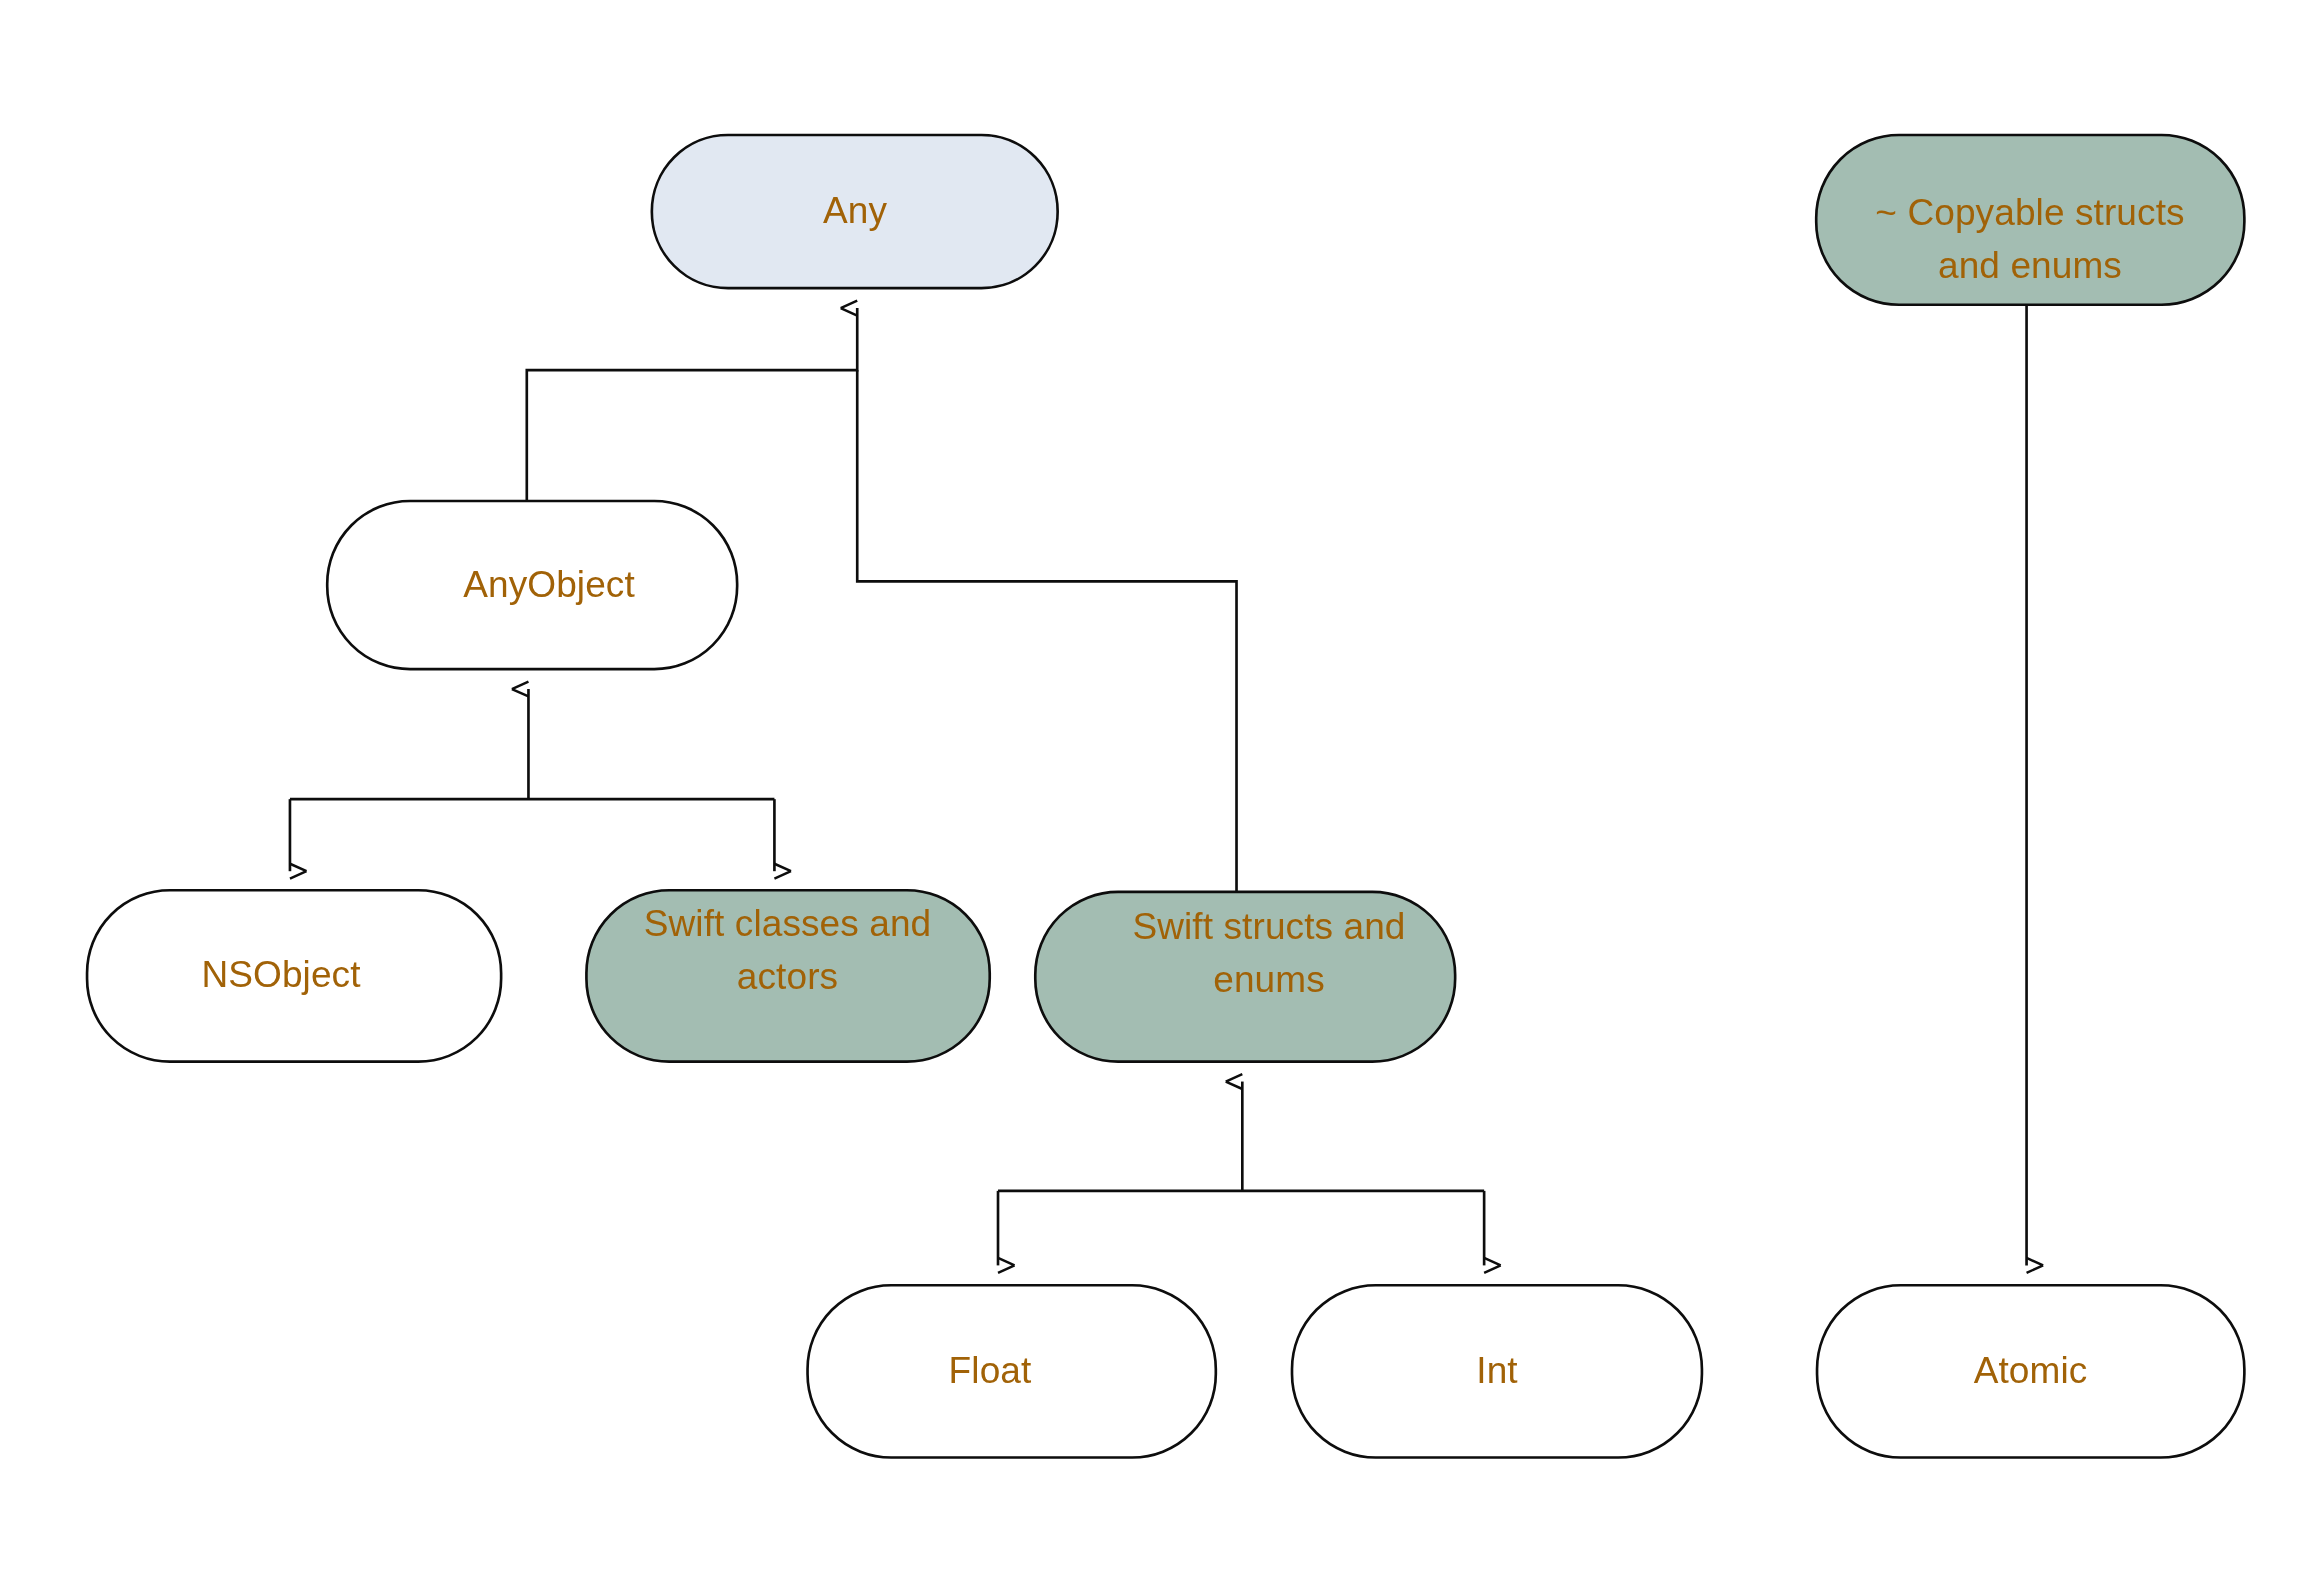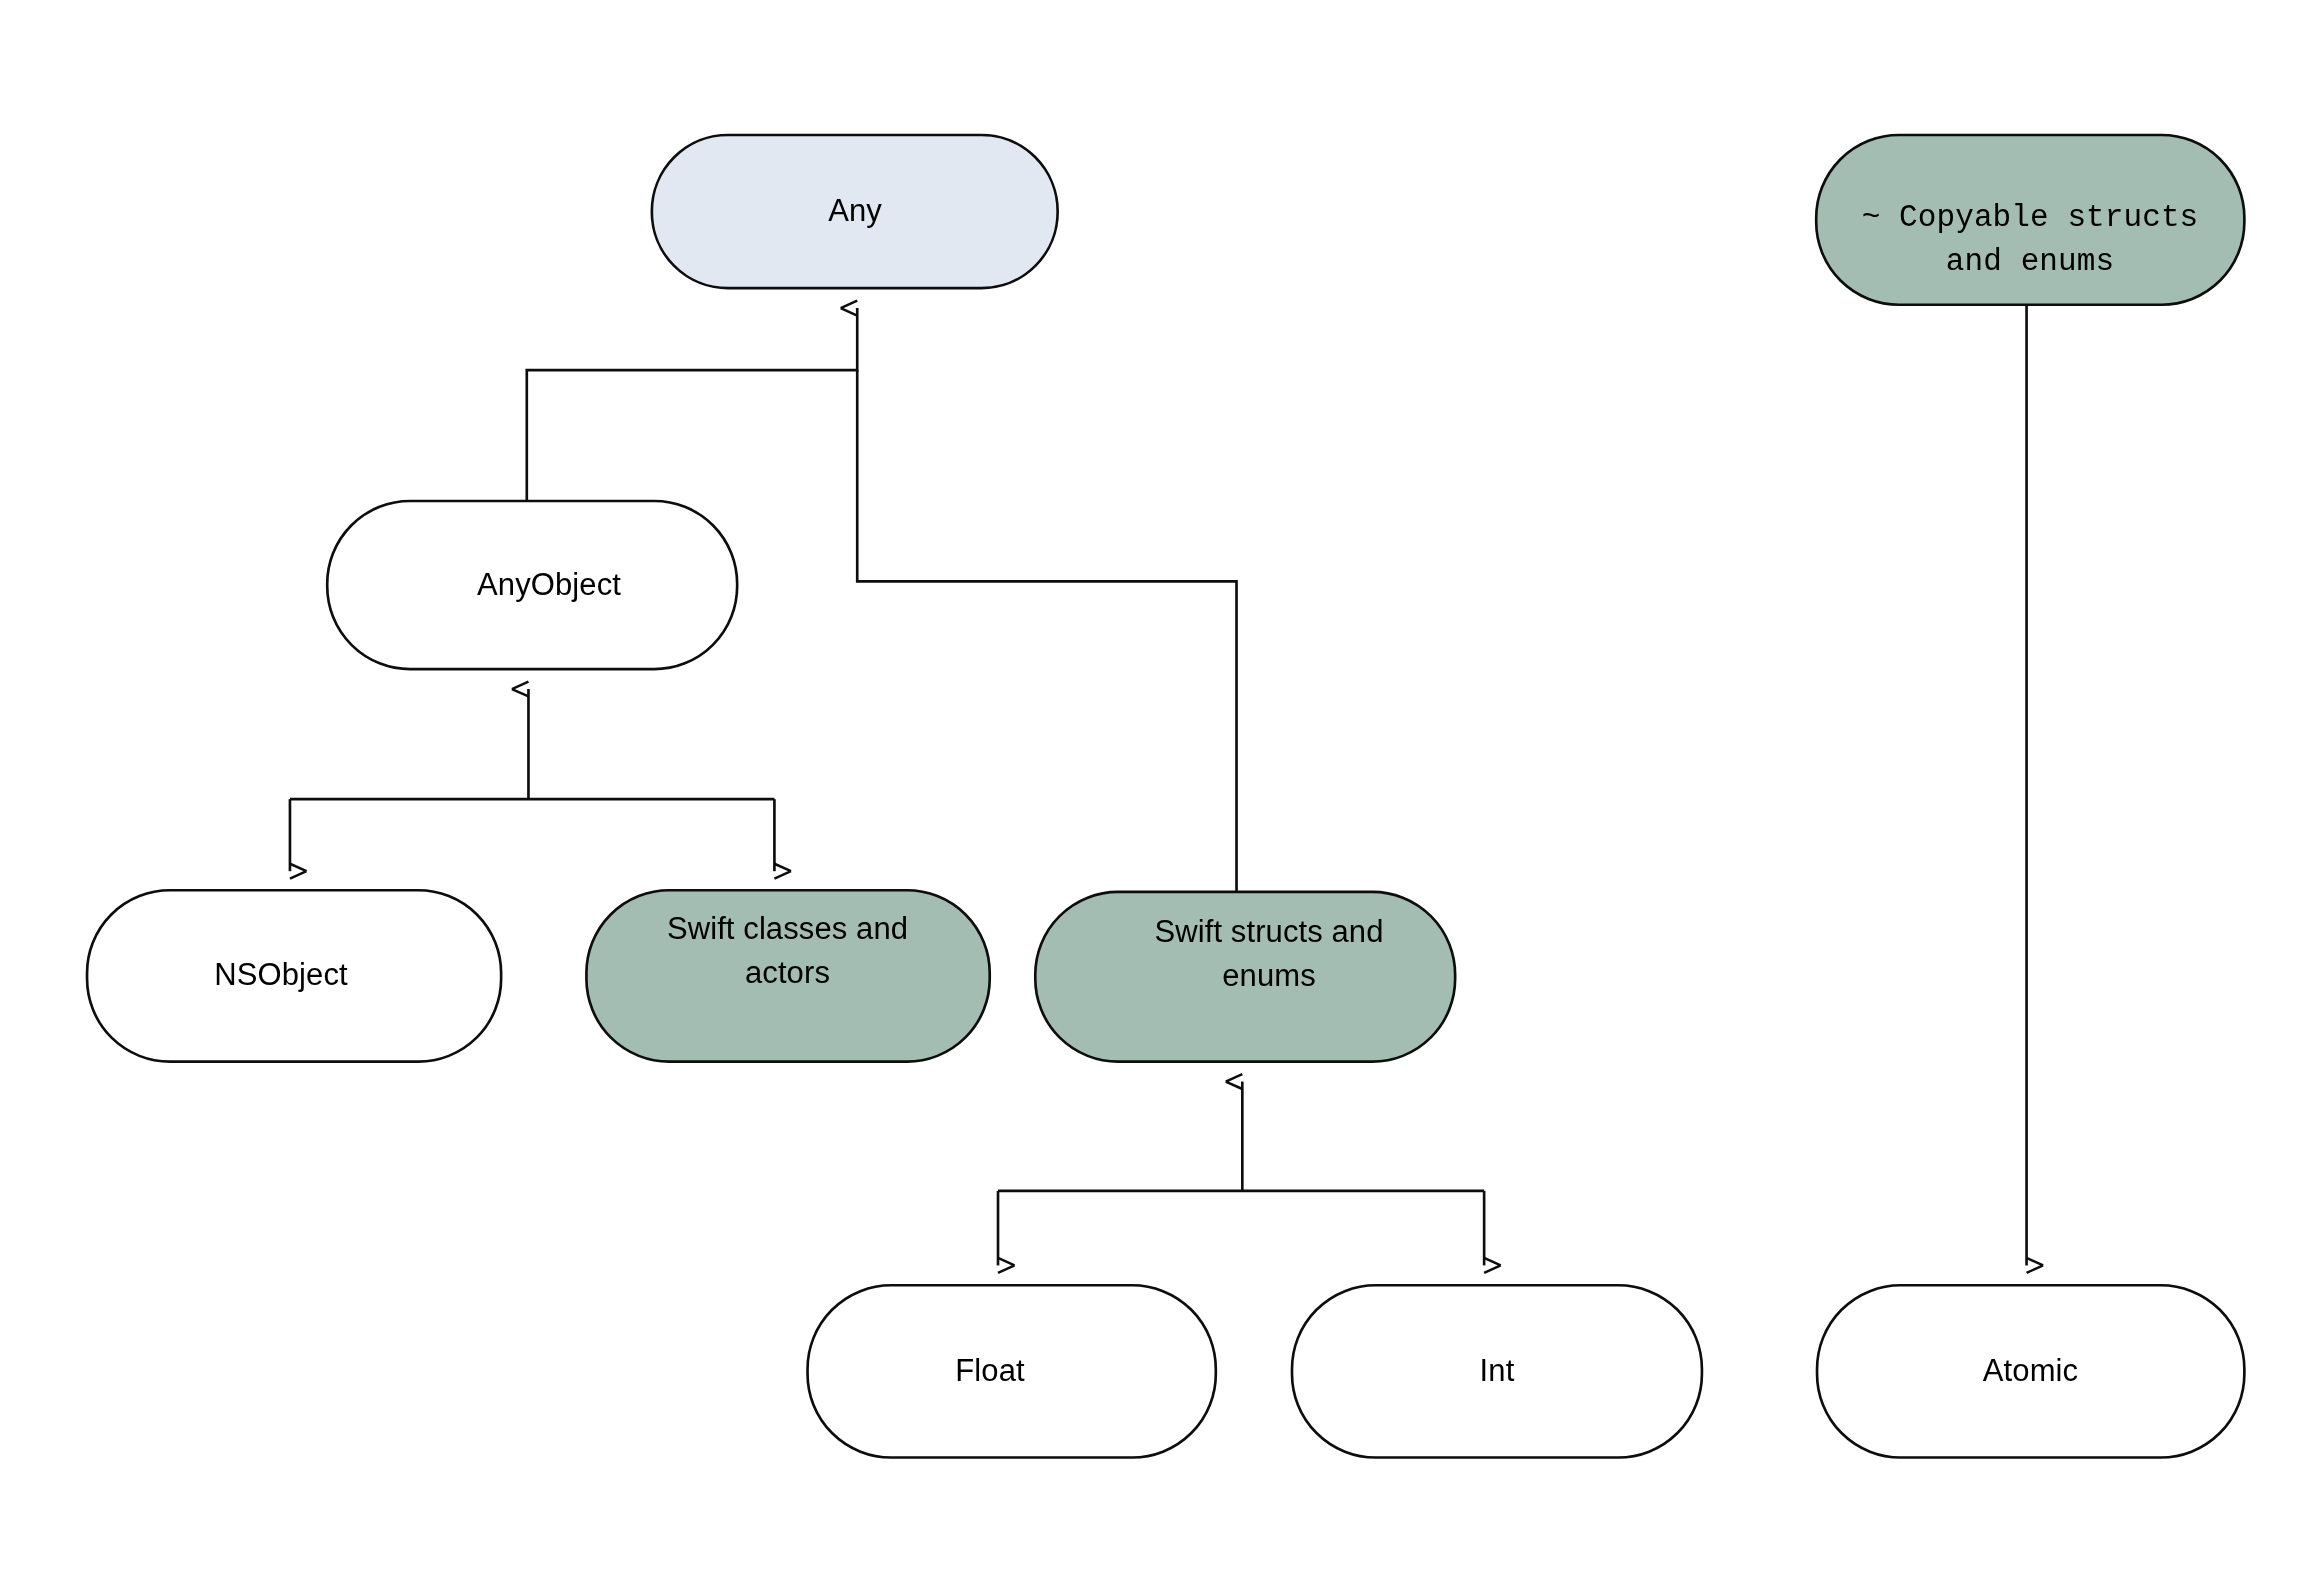--- a/index.html
+++ b/index.html
@@ -37,23 +37,23 @@
     fill: none;
     stroke-linecap: butt;
     stroke-linejoin: miter;
   }
   .node-label {
     position: absolute;
     display: flex;
     align-items: center;
     justify-content: center;
     text-align: center;
-    color: #000000;
+    color: #a16207;
     font-family: "Liberation Sans", sans-serif;
-    font-size: 31px;
+    font-size: 37px;
     line-height: 1.42;
     font-weight: 400;
     letter-spacing: 0.1px;
     white-space: pre-line;
     pointer-events: none;
   }
 </style>
 </head>
 <body>
 
@@ -103,21 +103,21 @@
       <rect class="node-shape" x="708" y="1075" width="487" height="207" rx="100" ry="100" fill="#a3bdb2"></rect>
       <rect class="node-shape" x="1250" y="1077" width="507" height="205" rx="100" ry="100" fill="#a3bdb2"></rect>
       <rect class="node-shape" x="975" y="1552" width="493" height="208" rx="101" ry="101" fill="#ffffff"></rect>
       <rect class="node-shape" x="1560" y="1552" width="495" height="208" rx="101" ry="101" fill="#ffffff"></rect>
       <rect class="node-shape" x="2194" y="1552" width="516" height="208" rx="101" ry="101" fill="#ffffff"></rect>
     </g>
   </svg>
 
   <div class="node-label" style="left:652px; top:135px; width:406px; height:153px;">Any</div>
 
-  <div class="node-label" style="left:1816px; top:135px; width:428px; height:210px;font-family:Liberation Mono, monospace;">~ Copyable structs
+  <div class="node-label" style="left:1816px; top:135px; width:428px; height:210px;">~ Copyable structs
 and enums</div>
 
   <div class="node-label" style="left:344px; top:501px; width:410px; height:168px;">AnyObject</div>
 
   <div class="node-label" style="left:74px; top:890px; width:414px; height:171px;">NSObject</div>
 
   <div class="node-label" style="left:586px; top:890px; width:403px; height:122px;">Swift classes and
 actors</div>
 
   <div class="node-label" style="left:1059px; top:892px; width:420px; height:124px;">Swift structs and

